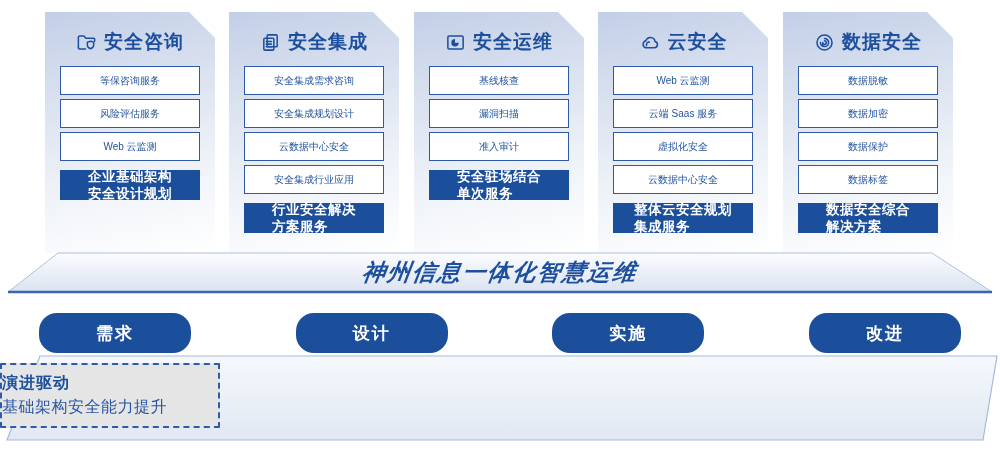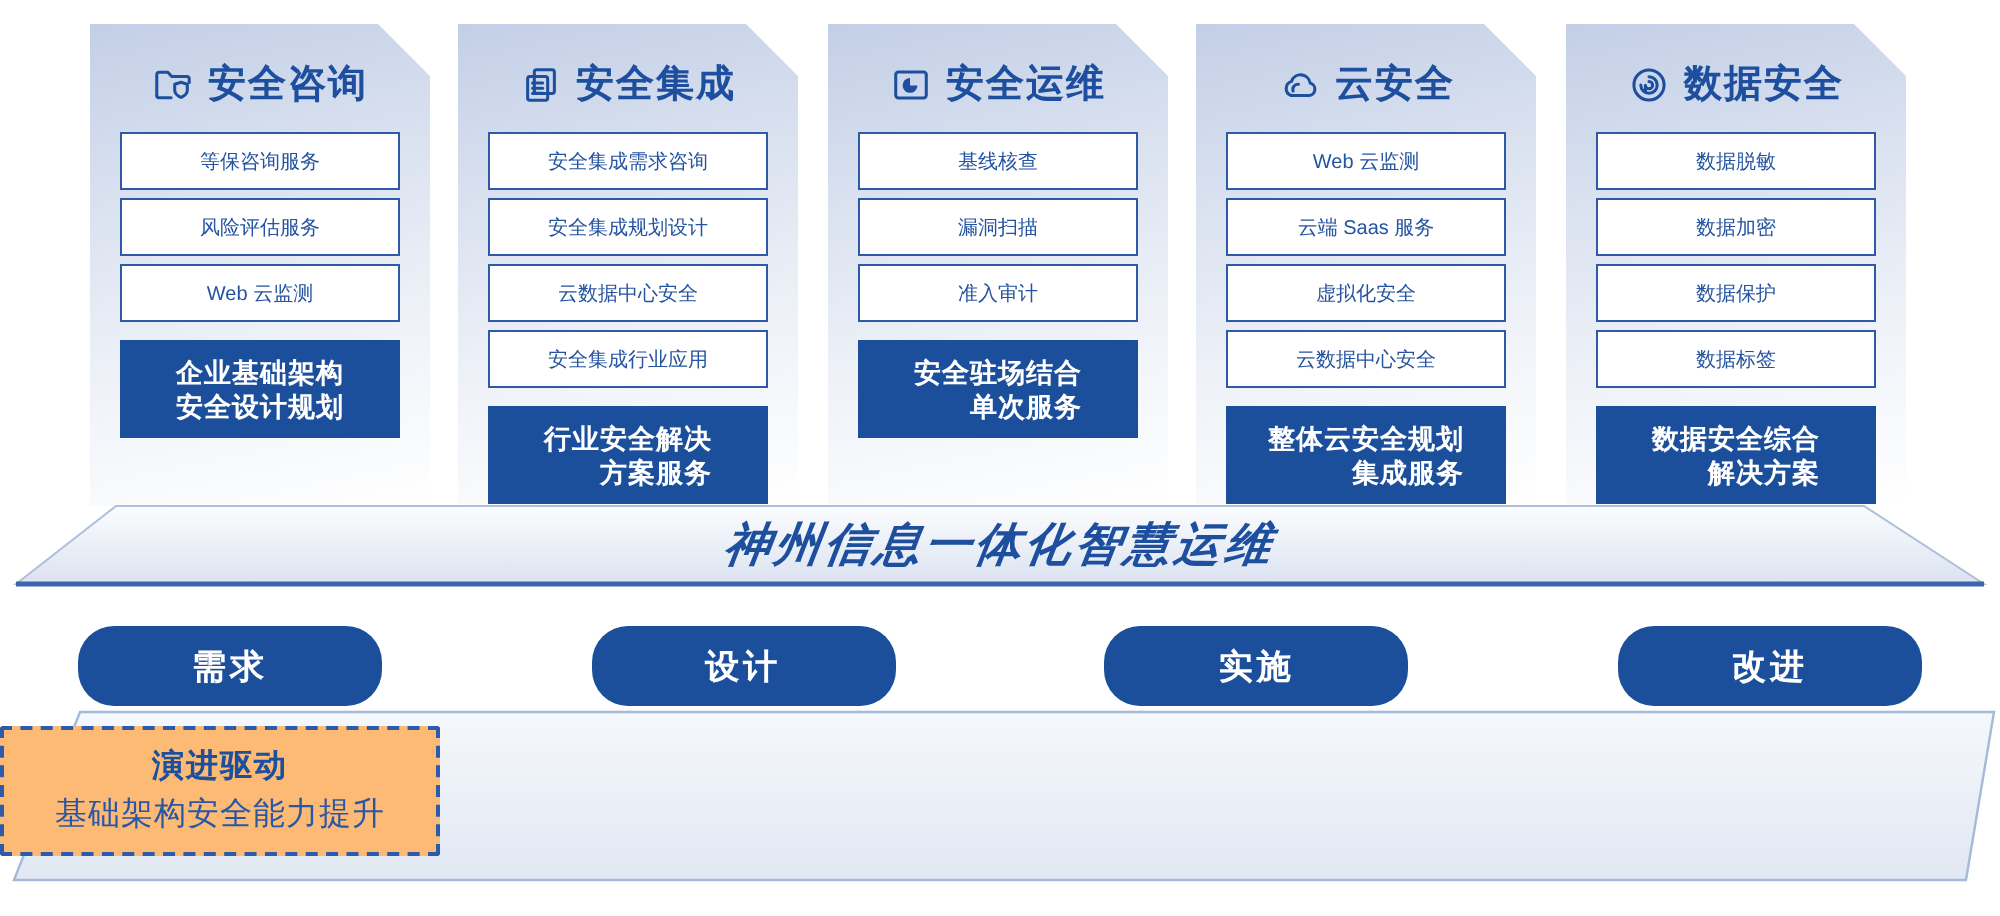--- a/index.html
+++ b/index.html
@@ -15,41 +15,41 @@
   .card:nth-of-type(3){left:414px;}
   .card:nth-of-type(4){left:598px;}
   .card:nth-of-type(5){left:783px;}
   .card-header{margin-top:15px;height:30px;display:flex;align-items:center;justify-content:center;gap:7px;
                color:#1d4f9e;font-size:19px;font-weight:bold;letter-spacing:1px;}
   .card-header svg{flex:0 0 auto;}
   .card-items{margin-top:9px;padding:0 15px;}
   .item{box-sizing:border-box;height:29px;margin-bottom:4px;background:#ffffff;
         border:1.5px solid #2d59a6;display:flex;align-items:center;justify-content:center;
         color:#24539f;font-size:10px;}
-  .card-footer{margin:9px 15px 0;height:49px;background:#1b4e9b;color:#ffffff;
-               display:flex;align-items:center;justify-content:center;text-align:right;
+  .card-footer{margin:9px 15px 0;height:30px;background:#1b4e9b;color:#ffffff;
+               display:flex;align-items:center;justify-content:center;text-align:left;
                font-size:13.5px;font-weight:bold;line-height:17px;white-space:pre-line;letter-spacing:.5px;}
 
   
   .banner-svg{position:absolute;left:0;top:251px;}
   .banner-title{position:absolute;left:0;top:257px;width:1000px;text-align:center;
                 color:#1d4f9e;font-size:23px;font-weight:bold;font-style:italic;
                 letter-spacing:2px;transform:skewX(-8deg);}
 
   
   .pills{position:absolute;left:39px;top:313px;width:922px;display:flex;justify-content:space-between;}
   .pill{width:152px;height:40px;background:#1b4e9b;border-radius:18px;
         display:flex;align-items:center;justify-content:center;
         color:#ffffff;font-size:17px;font-weight:bold;letter-spacing:2px;}
 
   
   .platform-svg{position:absolute;left:0;top:352px;}
   .driver{position:absolute;top:363px;box-sizing:border-box;width:220px;height:65px;
-          background:#fdba74;border:2px dashed #2e5ba9;border-radius:2px;
-          display:flex;flex-direction:column;align-items:center;justify-content:center;gap:3px;}
+          background:#e5e5e5;border:2px dashed #2e5ba9;border-radius:2px;
+          display:flex;flex-direction:column;align-items:flex-start;justify-content:center;gap:3px;}
   .driver:nth-of-type(1){left:35px;}
   .driver:nth-of-type(2){left:270px;}
   .driver:nth-of-type(3){left:503px;}
   .driver:nth-of-type(4){left:737px;}
   .driver-title{color:#1c4f9e;font-size:16px;font-weight:bold;letter-spacing:1px;}
   .driver-desc{color:#2a57a4;font-size:16px;letter-spacing:.5px;}
 
   .icon-stroke{fill:none;stroke:#1d4f9e;stroke-width:1.6;stroke-linejoin:round;stroke-linecap:round;}
 </style>
 </head>

